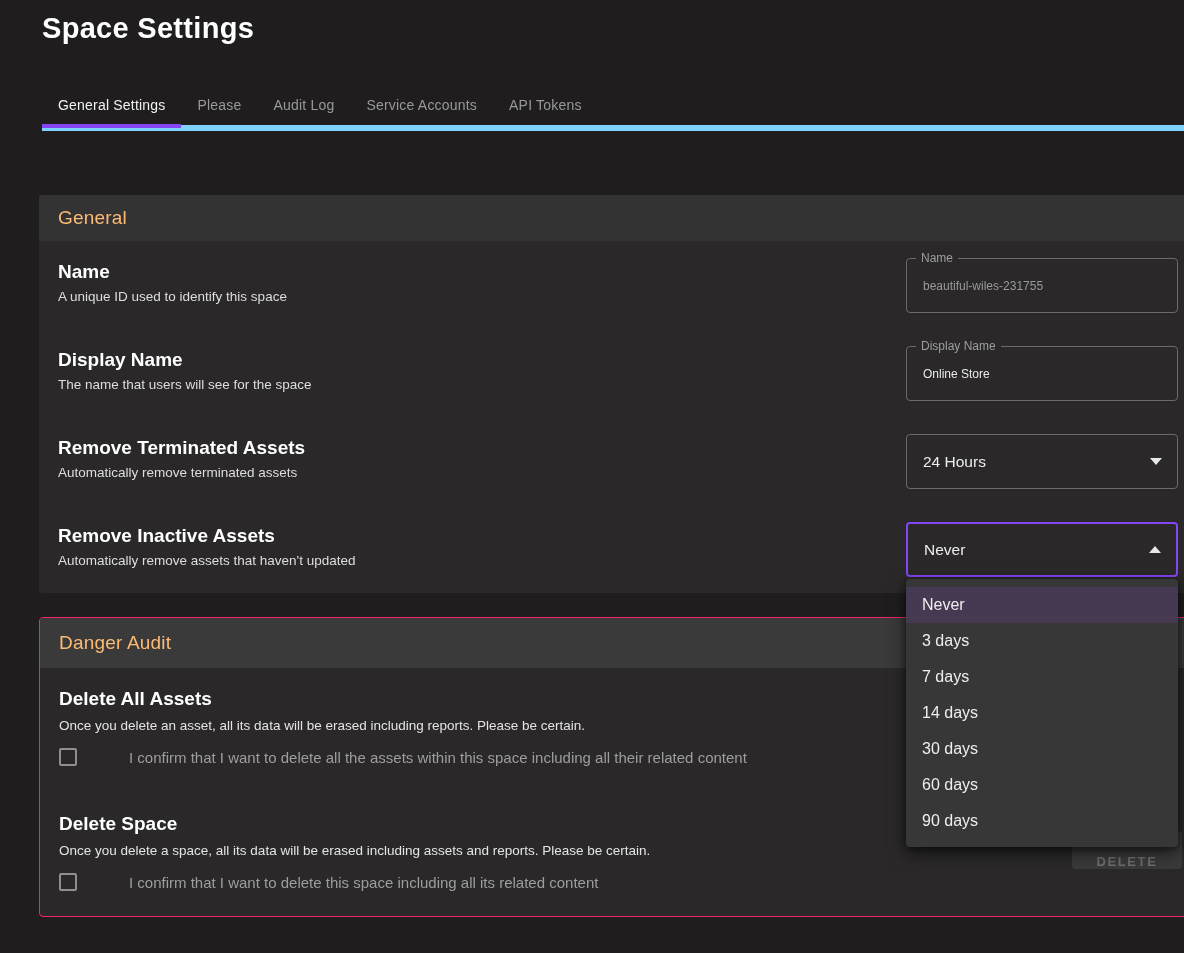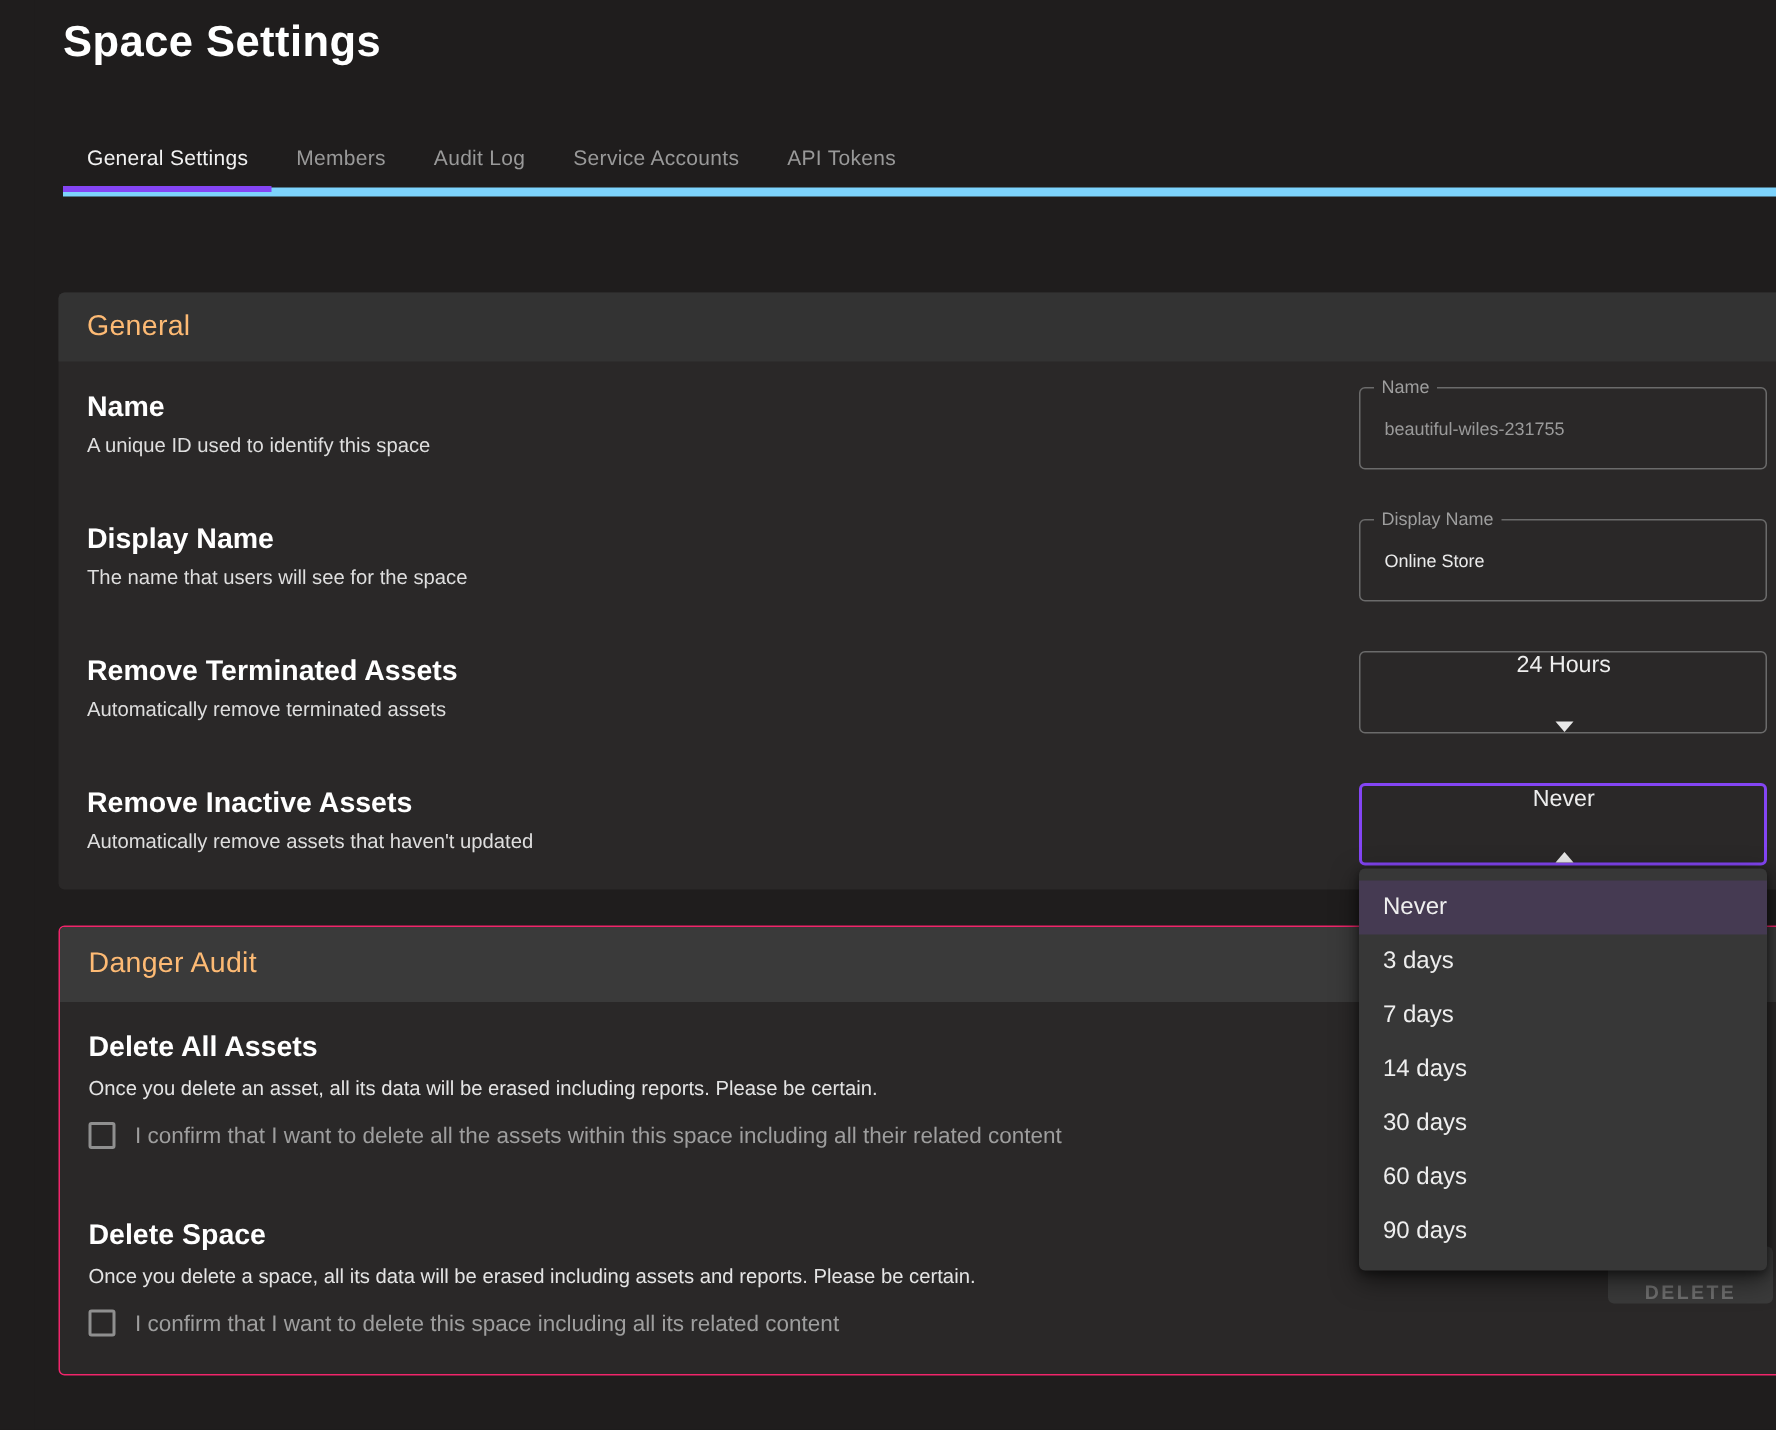--- a/index.html
+++ b/index.html
@@ -58,21 +58,21 @@
   .ofield input {
     width:100%; height:100%; background:transparent; border:none; outline:none;
     padding:0 16px; font-family:"Liberation Sans", sans-serif; font-size:12px;
     color:#eaeaea;
   }
   .ofield input.dim { color:#9a9a9a; }
   
   .oselect {
     width:272px; height:55px; border:1px solid #6b6b6b; border-radius:4px;
     display:flex; align-items:center; justify-content:space-between;
-    padding:0 15px 0 16px; cursor:pointer; background:transparent;flex-direction:column;
+    padding:0 15px 0 16px; cursor:pointer; background:transparent;
   }
   .oselect.open { border:2px solid #8445f5; }
   .oselect .sel-value { font-size:15.5px; color:#ededed; }
   .caret-down {
     width:0; height:0; border-left:6px solid transparent;
     border-right:6px solid transparent; border-top:7px solid #e8e8e8;
   }
   .caret-up {
     width:0; height:0; border-left:6px solid transparent;
     border-right:6px solid transparent; border-bottom:7px solid #e8e8e8;
@@ -91,21 +91,21 @@
   
   #danger-card {
     top:617px; height:300px; border:1px solid #f0256b; background:#2a2828;
   }
   #danger-card .card-header {
     height:50px; background:#3a3a3a; border-radius:3px 3px 0 0;
   }
   #danger-card .card-body { padding:19px 15px 0 19px; }
   .danger-title { font-size:19px; font-weight:bold; color:#ffffff; line-height:23px; }
   .danger-desc { font-size:13.5px; color:#e4e4e4; line-height:18px; margin-top:7px; }
-  .check-row { display:flex; align-items:center; margin-top:13px; }
+  .check-row { display:flex; align-items:center; margin-top:13px;gap:39px; }
   .checkbox {
     width:18px; height:18px; border:2px solid #8f8f8f; border-radius:2px;
     margin-right:13px; cursor:pointer; flex:none;
   }
   .check-label { font-size:15px; color:#9e9e9e; }
   .danger-section + .danger-section { margin-top:46px; }
   .delete-btn {
     position:absolute; left:1032px; top:213px; width:110px; height:38px; z-index:5;
     background:#3a3a3a; border:none; border-radius:4px; cursor:default;
     display:flex; align-items:center; justify-content:center; gap:9px;
@@ -115,21 +115,21 @@
 </style>
 </head>
 <body>
 
 <div id="app">
 
   <h1 class="page-title">Space Settings</h1>
 
   <nav class="tabs">
     <div class="tab active">General Settings</div>
-    <div class="tab">Members</div>
+    <div class="tab">Please</div>
     <div class="tab">Audit Log</div>
     <div class="tab">Service Accounts</div>
     <div class="tab">API Tokens</div>
   </nav>
 
   <section class="card" id="general-card">
     <div class="card-header">
       <span>General</span>
     </div>
     <div class="card-body">

